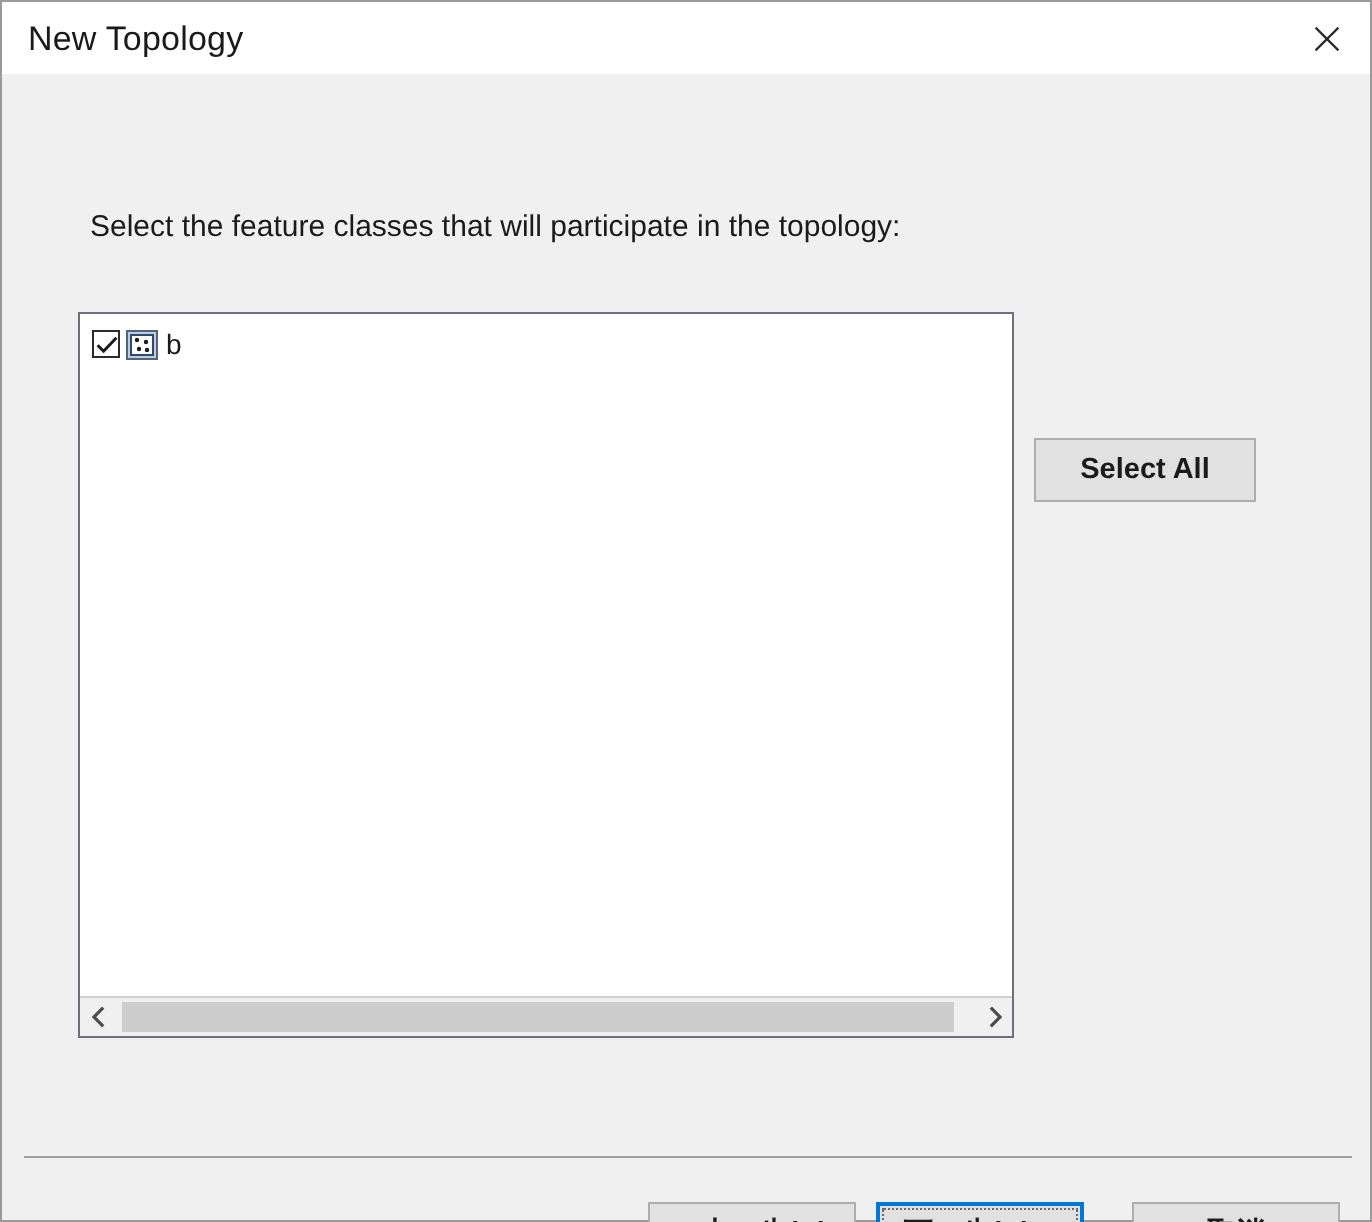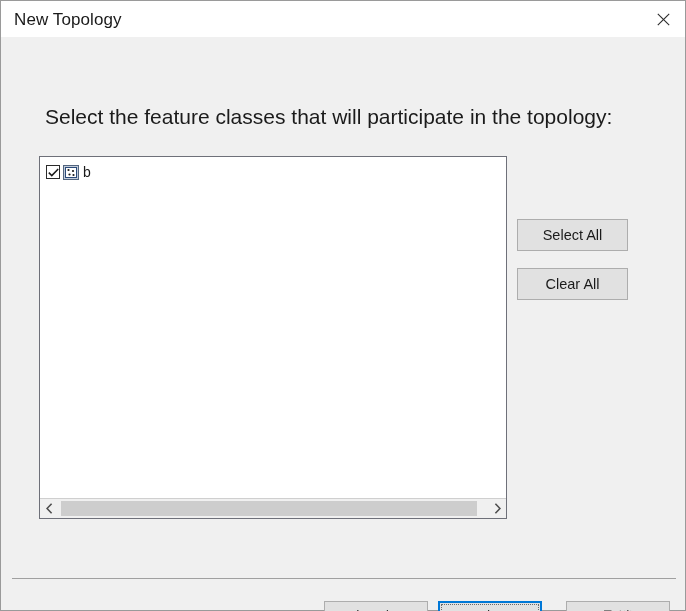--- a/index.html
+++ b/index.html
@@ -61,21 +61,21 @@
   .content {
     flex: 1;
     position: relative;
     background: #f0f0f0;
   }
 
   .instruction {
     position: absolute;
     left: 44px;
     top: 68px;
-    font-size: 21px;
+    font-size: 15px;
     color: #1b1b1b;
     white-space: nowrap;
   }
 
   
   .listbox {
     position: absolute;
     left: 38px;
     top: 119px;
     width: 468px;
@@ -175,20 +175,21 @@
     font-family: "Liberation Sans", sans-serif;
     font-size: 14.5px;
     color: #1b1b1b;
     cursor: pointer;
     display: flex;
     align-items: center;
     justify-content: center;
     box-sizing: border-box;
     padding: 0;
     line-height: 1;
+    font-weight: bold;
   }
   .side-btn {
     width: 111px;
     height: 32px;
   }
 
   
   .separator {
     position: absolute;
     left: 11px;
@@ -290,23 +291,20 @@
             </svg>
           </span>
         </div>
       </div>
     </div>
 
     <div class="side-buttons">
       <button class="btn side-btn">
         <span class="btn-text">Select All</span>
       </button>
-      <button class="btn side-btn">
-        <span class="btn-text">Clear All</span>
-      </button>
     </div>
 
     <div class="separator"></div>
 
     <div class="footer-buttons">
       <button class="btn footer-btn">
         <span class="btn-text">&lt; 上一步(B)</span>
       </button>
       <button class="btn footer-btn default-btn gap-a">
         <span class="focus-ring"></span>

